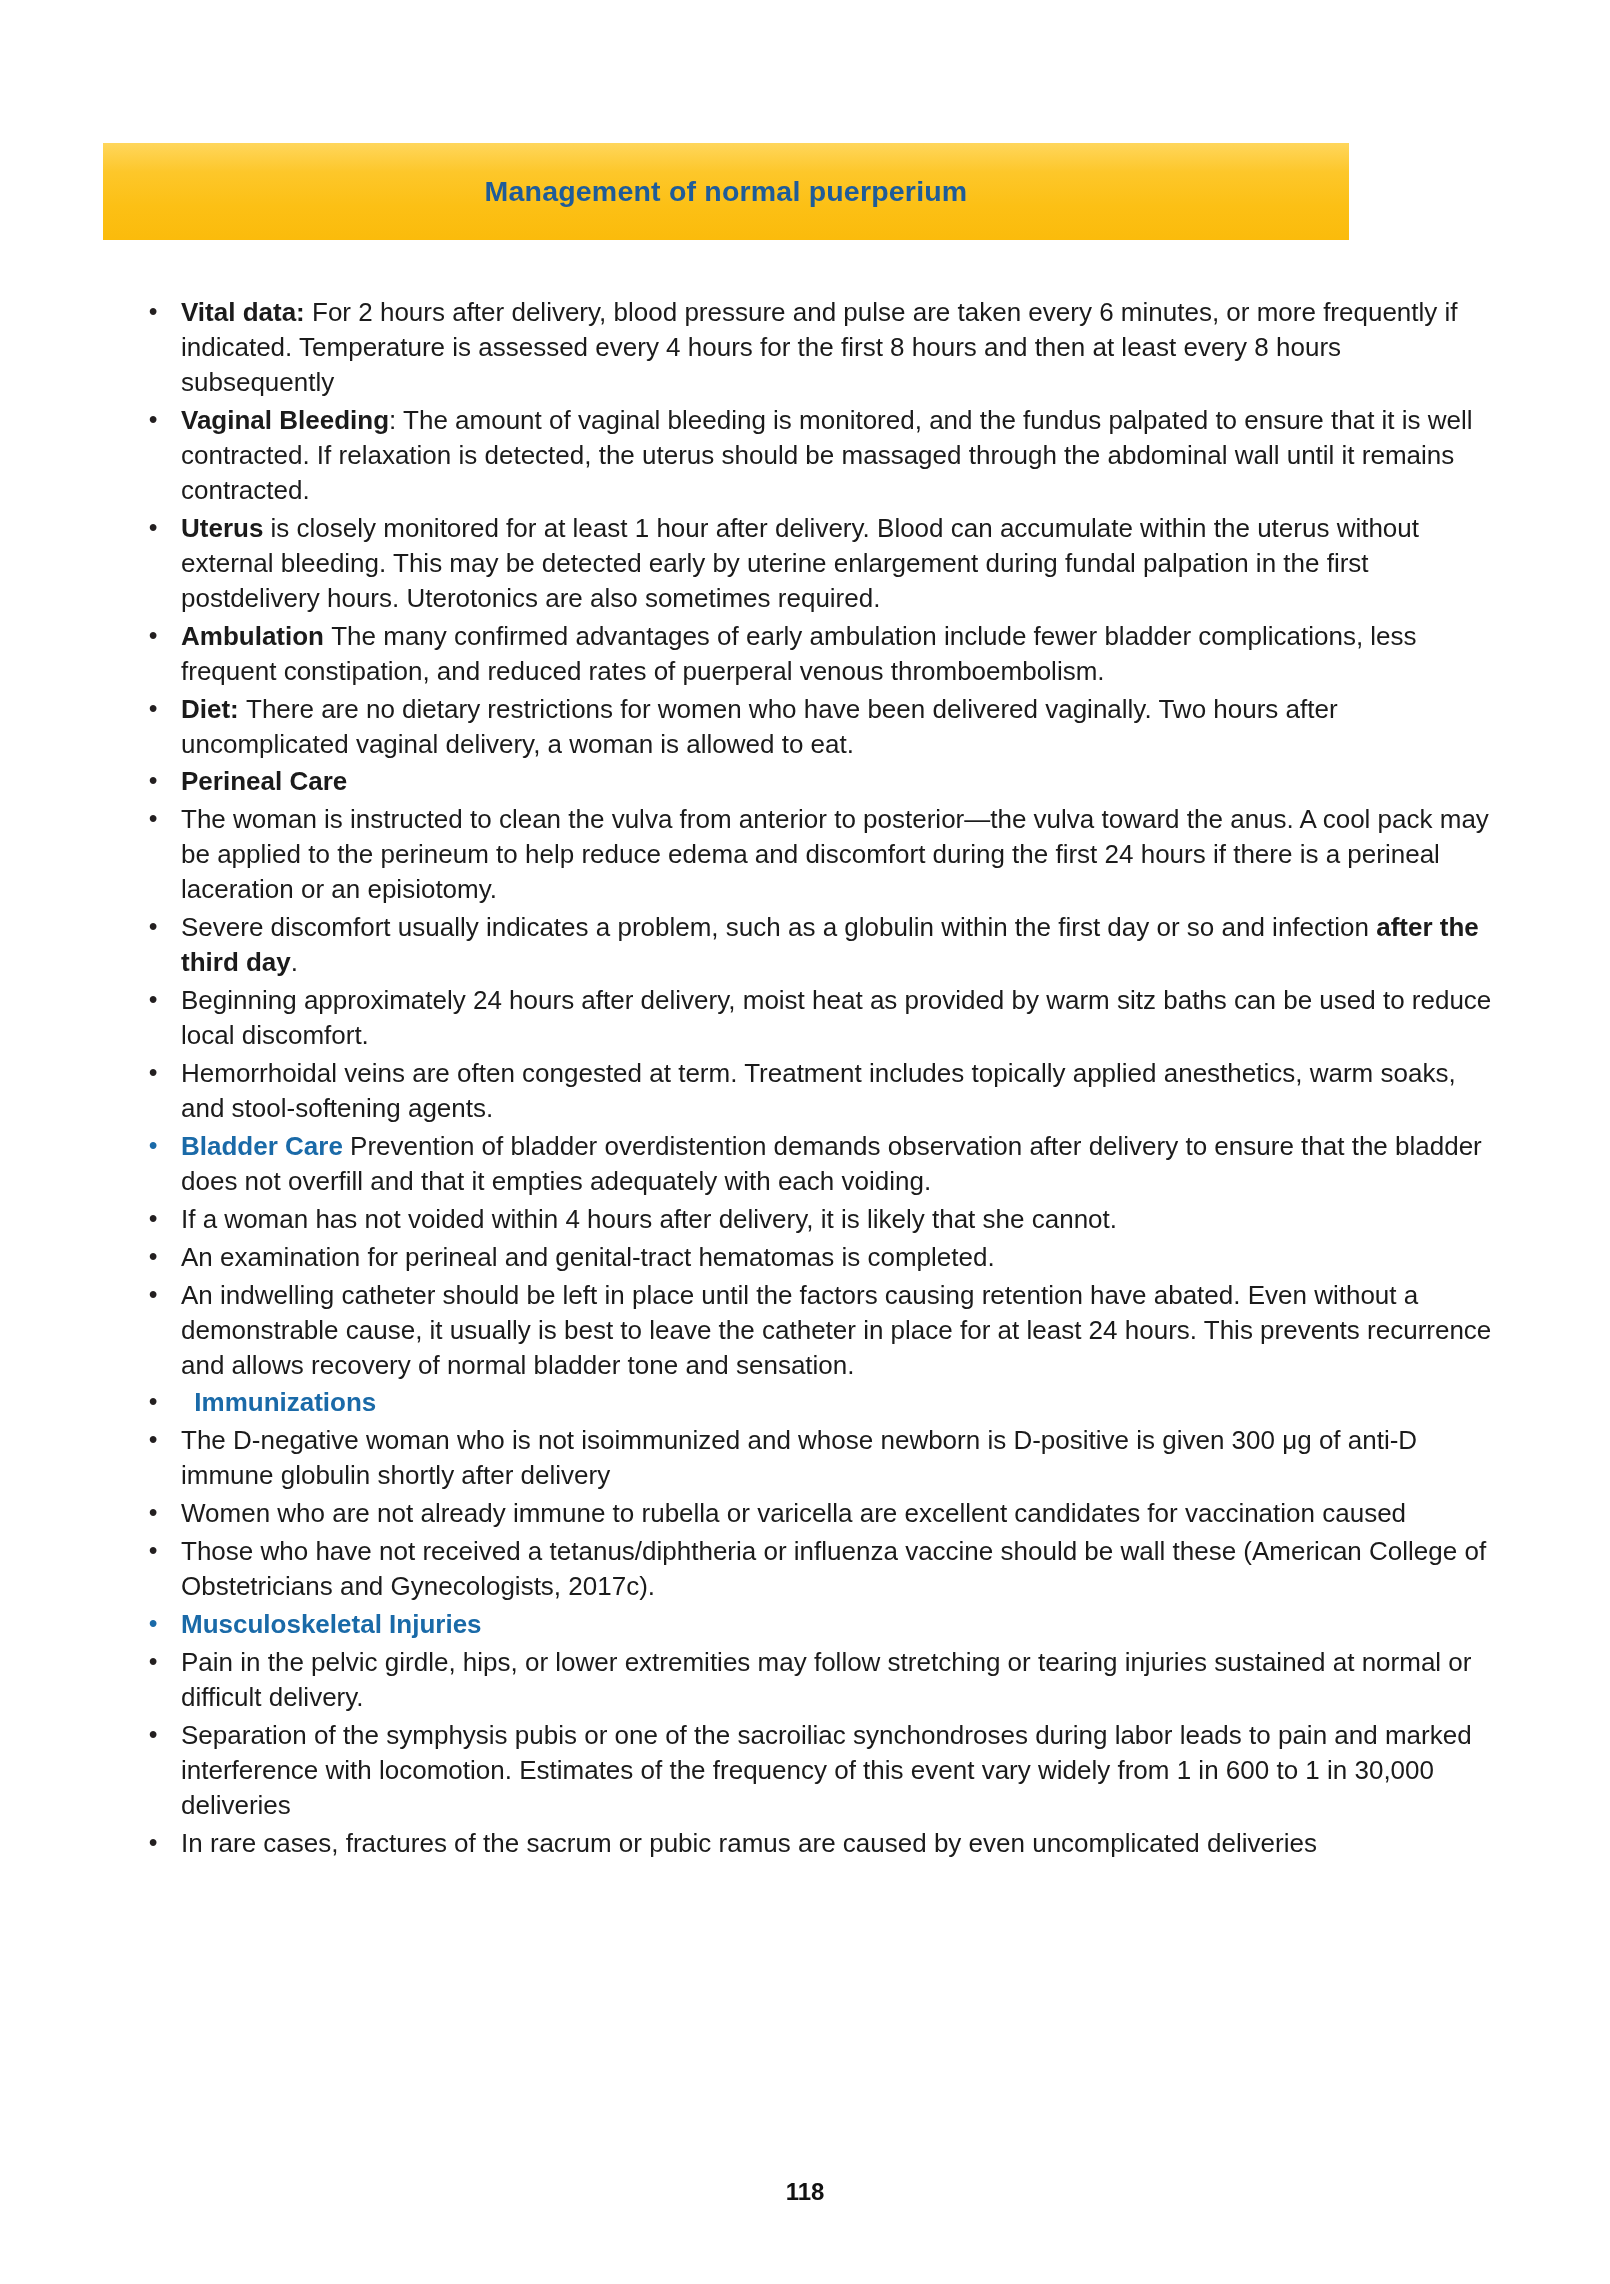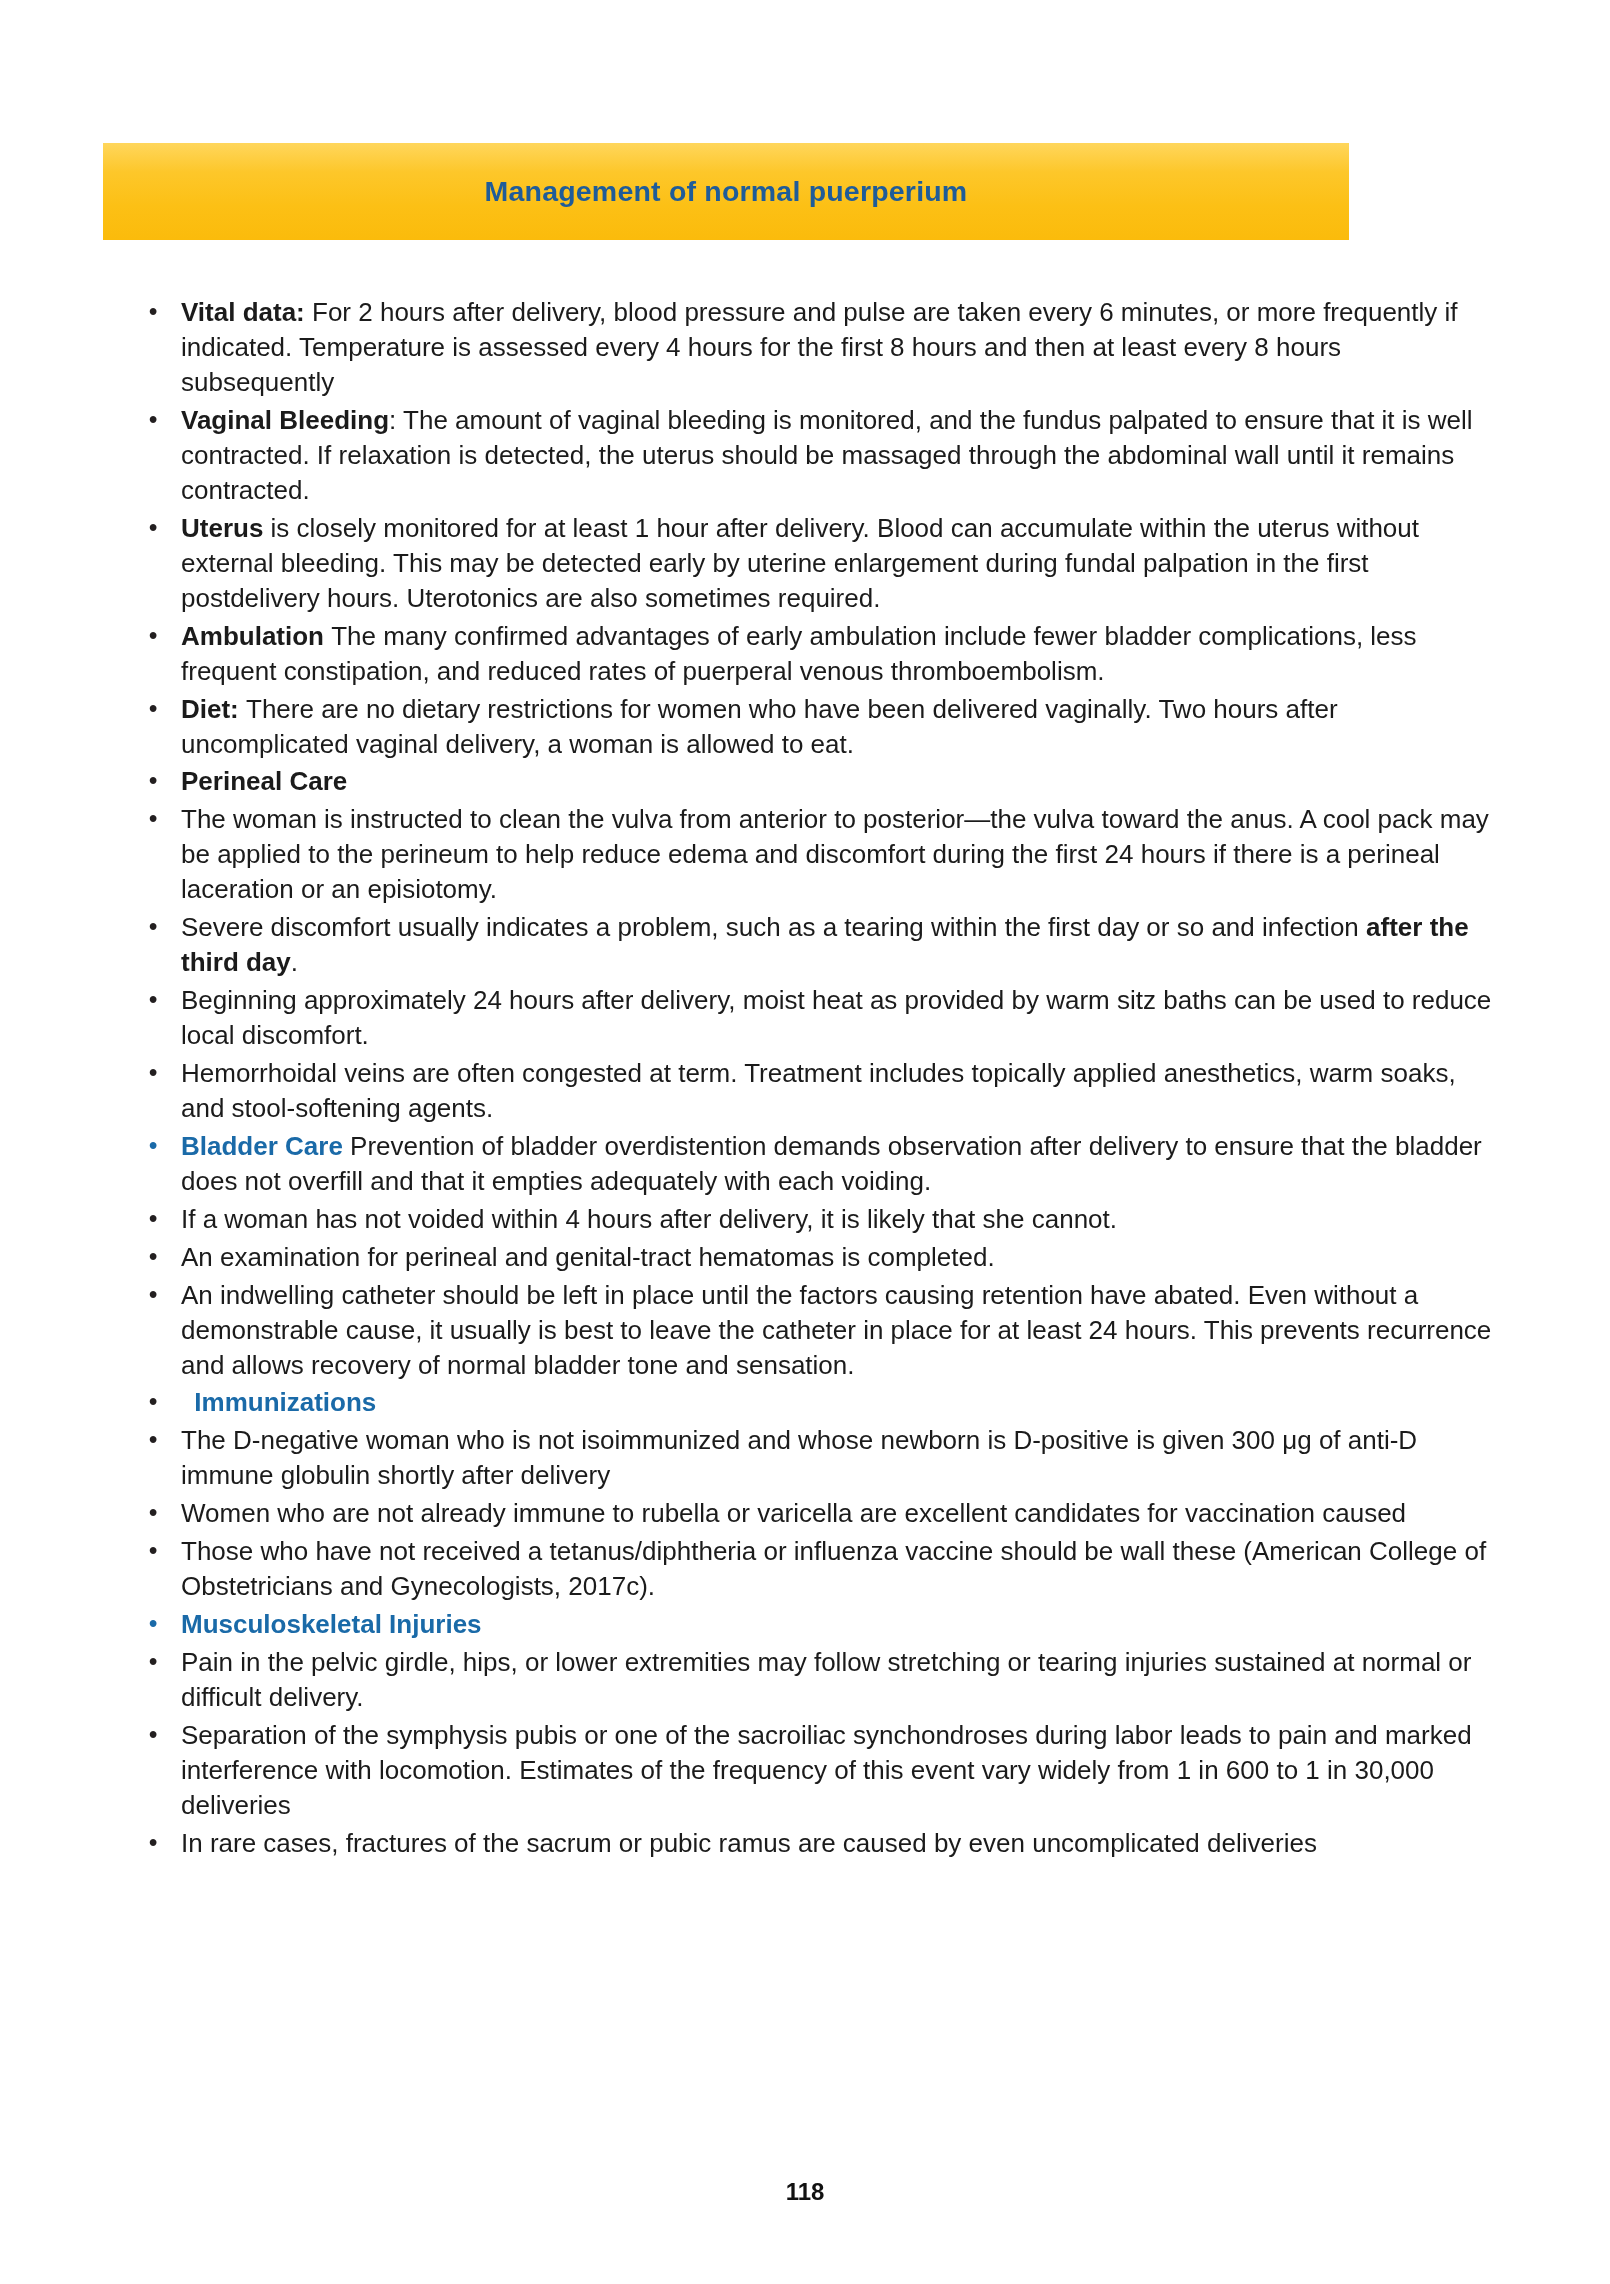--- a/index.html
+++ b/index.html
@@ -90,21 +90,21 @@
 
 <div class="content">
   <ul class="bullets">
       <li class="l1"><span class="bullet">•</span><span><span class="bold">Vital data: </span><span class="regular">For 2 hours after delivery, blood pressure and pulse are taken every 6 minutes, or more frequently if indicated. Temperature is assessed every 4 hours for the first 8 hours and then at least every 8 hours subsequently</span></span></li>
       <li class="l1"><span class="bullet">•</span><span><span class="bold">Vaginal Bleeding</span><span class="regular">: The amount of vaginal bleeding is monitored, and the fundus palpated to ensure that it is well contracted. If relaxation is detected, the uterus should be massaged through the abdominal wall until it remains contracted.</span></span></li>
       <li class="l1"><span class="bullet">•</span><span><span class="bold">Uterus </span><span class="regular">is closely monitored for at least 1 hour after delivery. Blood can accumulate within the uterus without external bleeding. This may be detected early by uterine enlargement during fundal palpation in the first postdelivery hours. Uterotonics are also sometimes required.</span></span></li>
       <li class="l1"><span class="bullet">•</span><span><span class="bold">Ambulation </span><span class="regular">The many confirmed advantages of early ambulation include fewer bladder complications, less frequent constipation, and reduced rates of puerperal venous thromboembolism.</span></span></li>
       <li class="l1"><span class="bullet">•</span><span><span class="bold">Diet: </span><span class="regular">There are no dietary restrictions for women who have been delivered vaginally. Two hours after uncomplicated vaginal delivery, a woman is allowed to eat.</span></span></li>
       <li class="l1"><span class="bullet">•</span><span><span class="bold">Perineal Care</span></span></li>
       <li class="l1"><span class="bullet">•</span><span><span class="regular">The woman is instructed to clean the vulva from anterior to posterior—the vulva toward the anus. A cool pack may be applied to the perineum to help reduce edema and discomfort during the first 24 hours if there is a perineal laceration or an episiotomy.</span></span></li>
-      <li class="l2"><span class="bullet">•</span><span><span class="regular">Severe discomfort usually indicates a problem, such as a tearing within the first day or so and infection </span><span class="bold">after the third day</span><span class="regular">.</span></span></li>
+      <li class="l2"><span class="bullet">•</span><span><span class="regular">Severe discomfort usually indicates a problem, such as a globulin within the first day or so and infection </span><span class="bold">after the third day</span><span class="regular">.</span></span></li>
       <li class="l1"><span class="bullet">•</span><span><span class="regular">Beginning approximately 24 hours after delivery, moist heat as provided by warm sitz baths can be used to reduce local discomfort.</span></span></li>
       <li class="l1"><span class="bullet">•</span><span><span class="regular">Hemorrhoidal veins are often congested at term. Treatment includes topically applied anesthetics, warm soaks, and stool-softening agents.</span></span></li>
       <li class="l1"><span class="bullet blue">•</span><span><span class="blue-bold">Bladder Care </span><span class="regular">Prevention of bladder overdistention demands observation after delivery to ensure that the bladder does not overfill and that it empties adequately with each voiding.</span></span></li>
       <li class="l1"><span class="bullet">•</span><span><span class="regular">If a woman has not voided within 4 hours after delivery, it is likely that she cannot.</span></span></li>
       <li class="l2"><span class="bullet">•</span><span><span class="regular">An examination for perineal and genital-tract hematomas is completed.</span></span></li>
       <li class="l2"><span class="bullet">•</span><span><span class="regular">An indwelling catheter should be left in place until the factors causing retention have abated. Even without a demonstrable cause, it usually is best to leave the catheter in place for at least 24 hours. This prevents recurrence and allows recovery of normal bladder tone and sensation.</span></span></li>
       <li class="l1"><span class="bullet">•</span><span class="indent"><span class="blue-bold">Immunizations</span></span></li>
       <li class="l1"><span class="bullet">•</span><span><span class="regular">The D-negative woman who is not isoimmunized and whose newborn is D-positive is given 300 μg of anti-D immune globulin shortly after delivery</span></span></li>
       <li class="l1"><span class="bullet">•</span><span><span class="regular">Women who are not already immune to rubella or varicella are excellent candidates for vaccination caused</span></span></li>
       <li class="l1"><span class="bullet">•</span><span><span class="regular">Those who have not received a tetanus/diphtheria or influenza vaccine should be wall these (American College of Obstetricians and Gynecologists, 2017c).</span></span></li>

